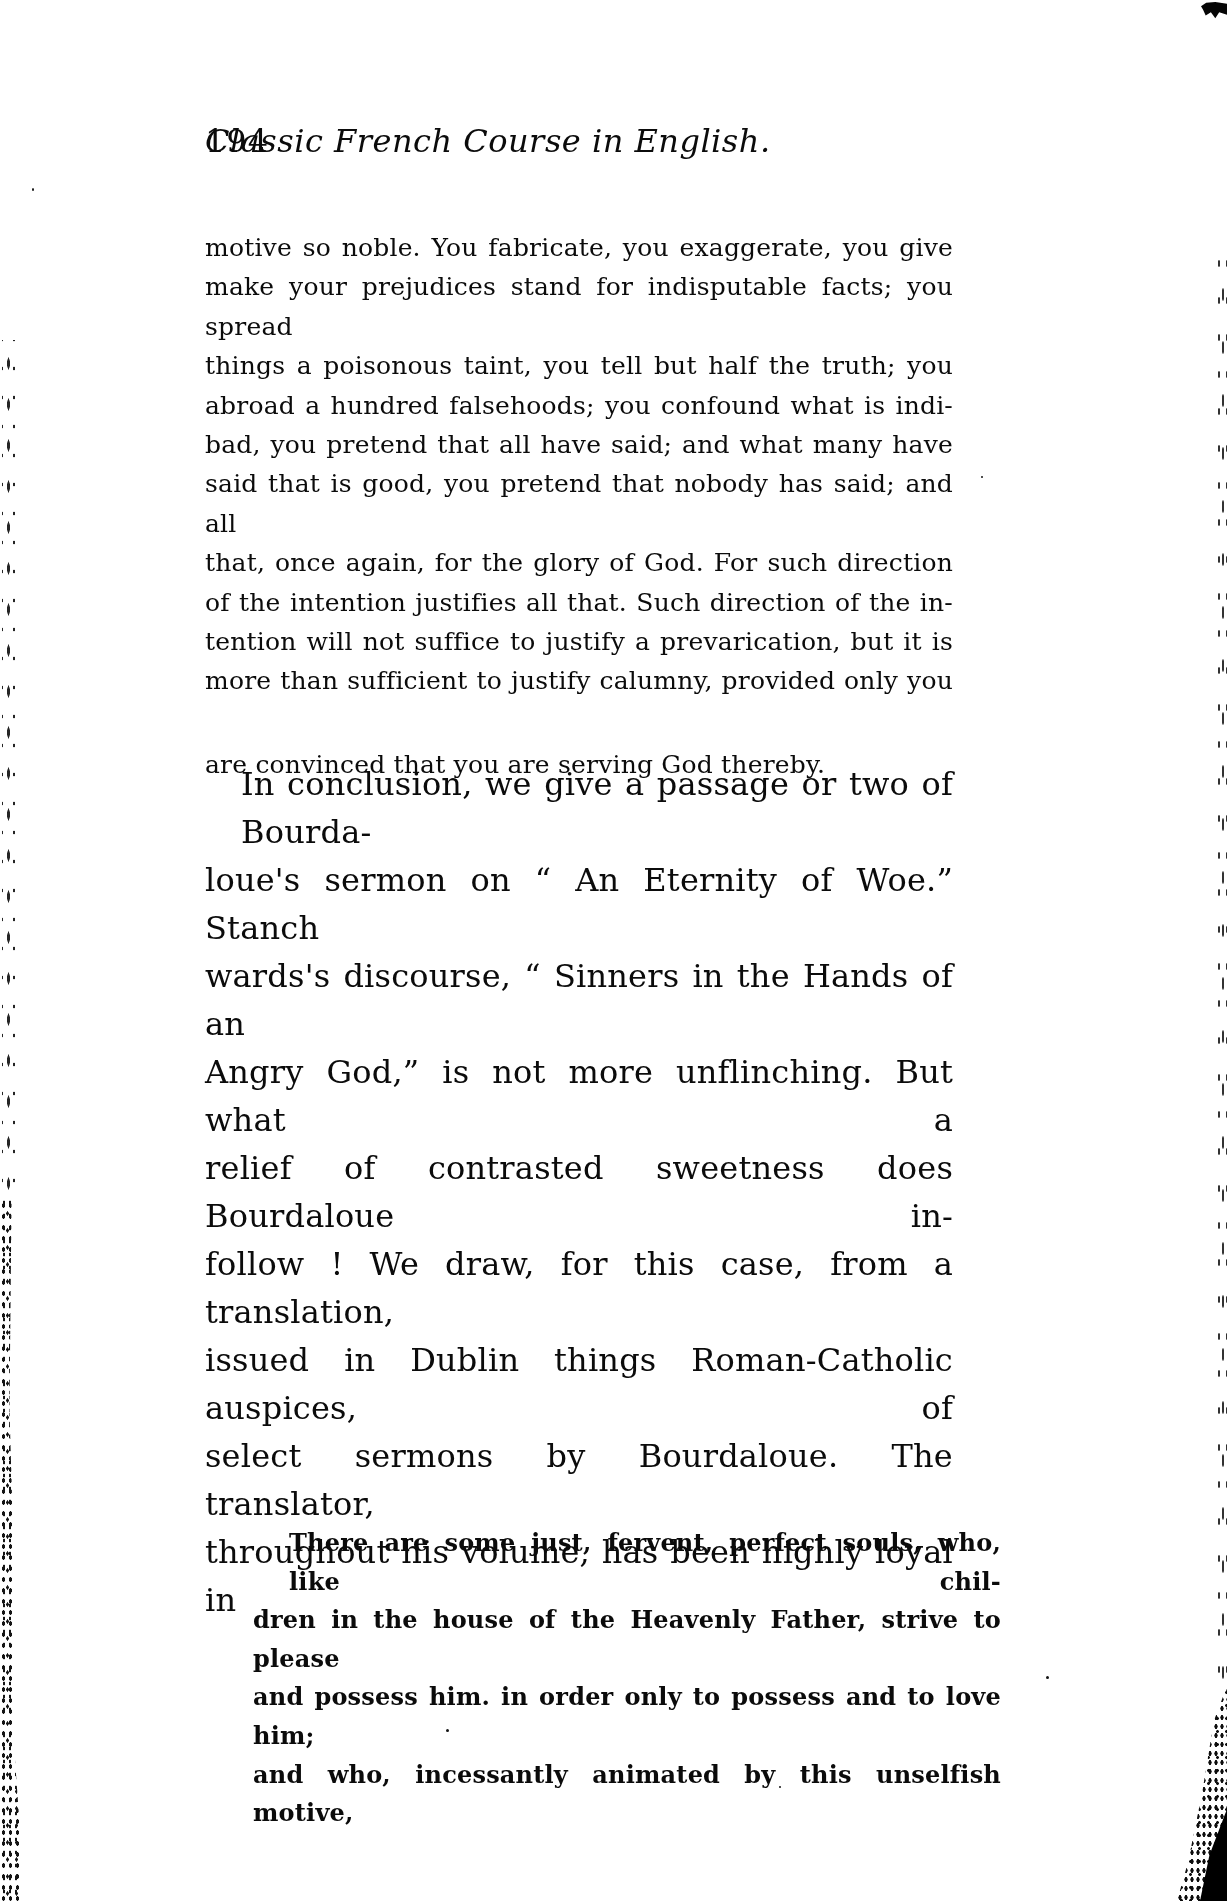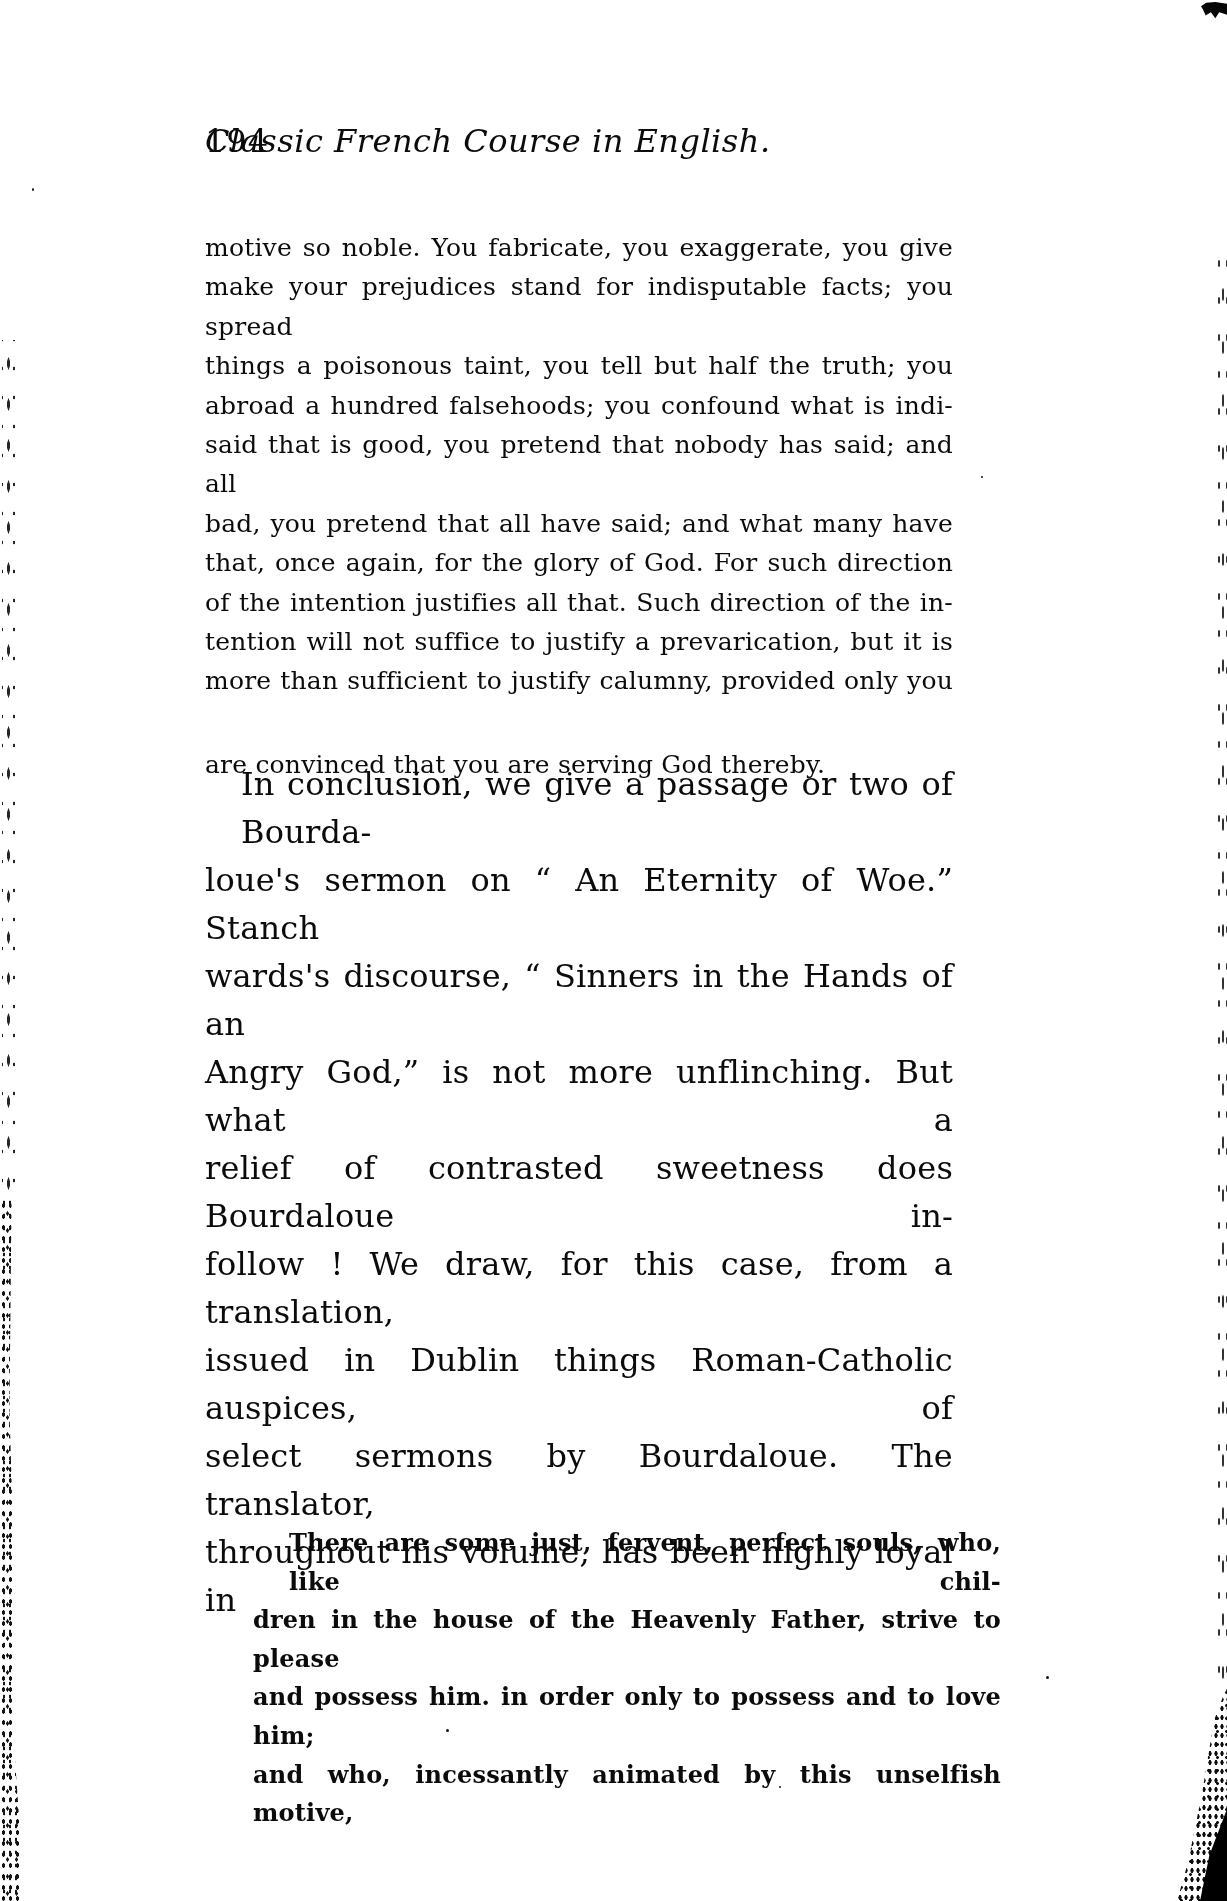--- a/index.html
+++ b/index.html
@@ -113,22 +113,22 @@
   <div class="header">
     <span class="pagenum">194</span>
     <span class="running-title">Classic French Course in English.</span>
   </div>
 
   <div class="para quote-top">
       <div class="line just">motive so noble.  You fabricate, you exaggerate, you give</div>
       <div class="line just">make your prejudices stand for indisputable facts; you spread</div>
       <div class="line just">things a poisonous taint, you tell but half the truth; you</div>
       <div class="line just">abroad a hundred falsehoods; you confound what is indi-</div>
+      <div class="line just">bad, you pretend that all have said; and what many have</div>
       <div class="line just">said that is good, you pretend that nobody has said; and all</div>
-      <div class="line just">bad, you pretend that all have said; and what many have</div>
       <div class="line just">that, once again, for the glory of God.  For such direction</div>
       <div class="line just">of the intention justifies all that.  Such direction of the in-</div>
       <div class="line just">tention will not suffice to justify a prevarication, but it is</div>
       <div class="line just">more than sufficient to justify calumny, provided only you</div>
       <div class="line nojust">are convinced that you are serving God thereby.</div>
     </div>
 
   <div class="para main-para">
       <div class="line indent just">In conclusion, we give a passage or two of Bourda-</div>
       <div class="line just">loue's sermon on “ An Eternity of Woe.”  Stanch</div>

